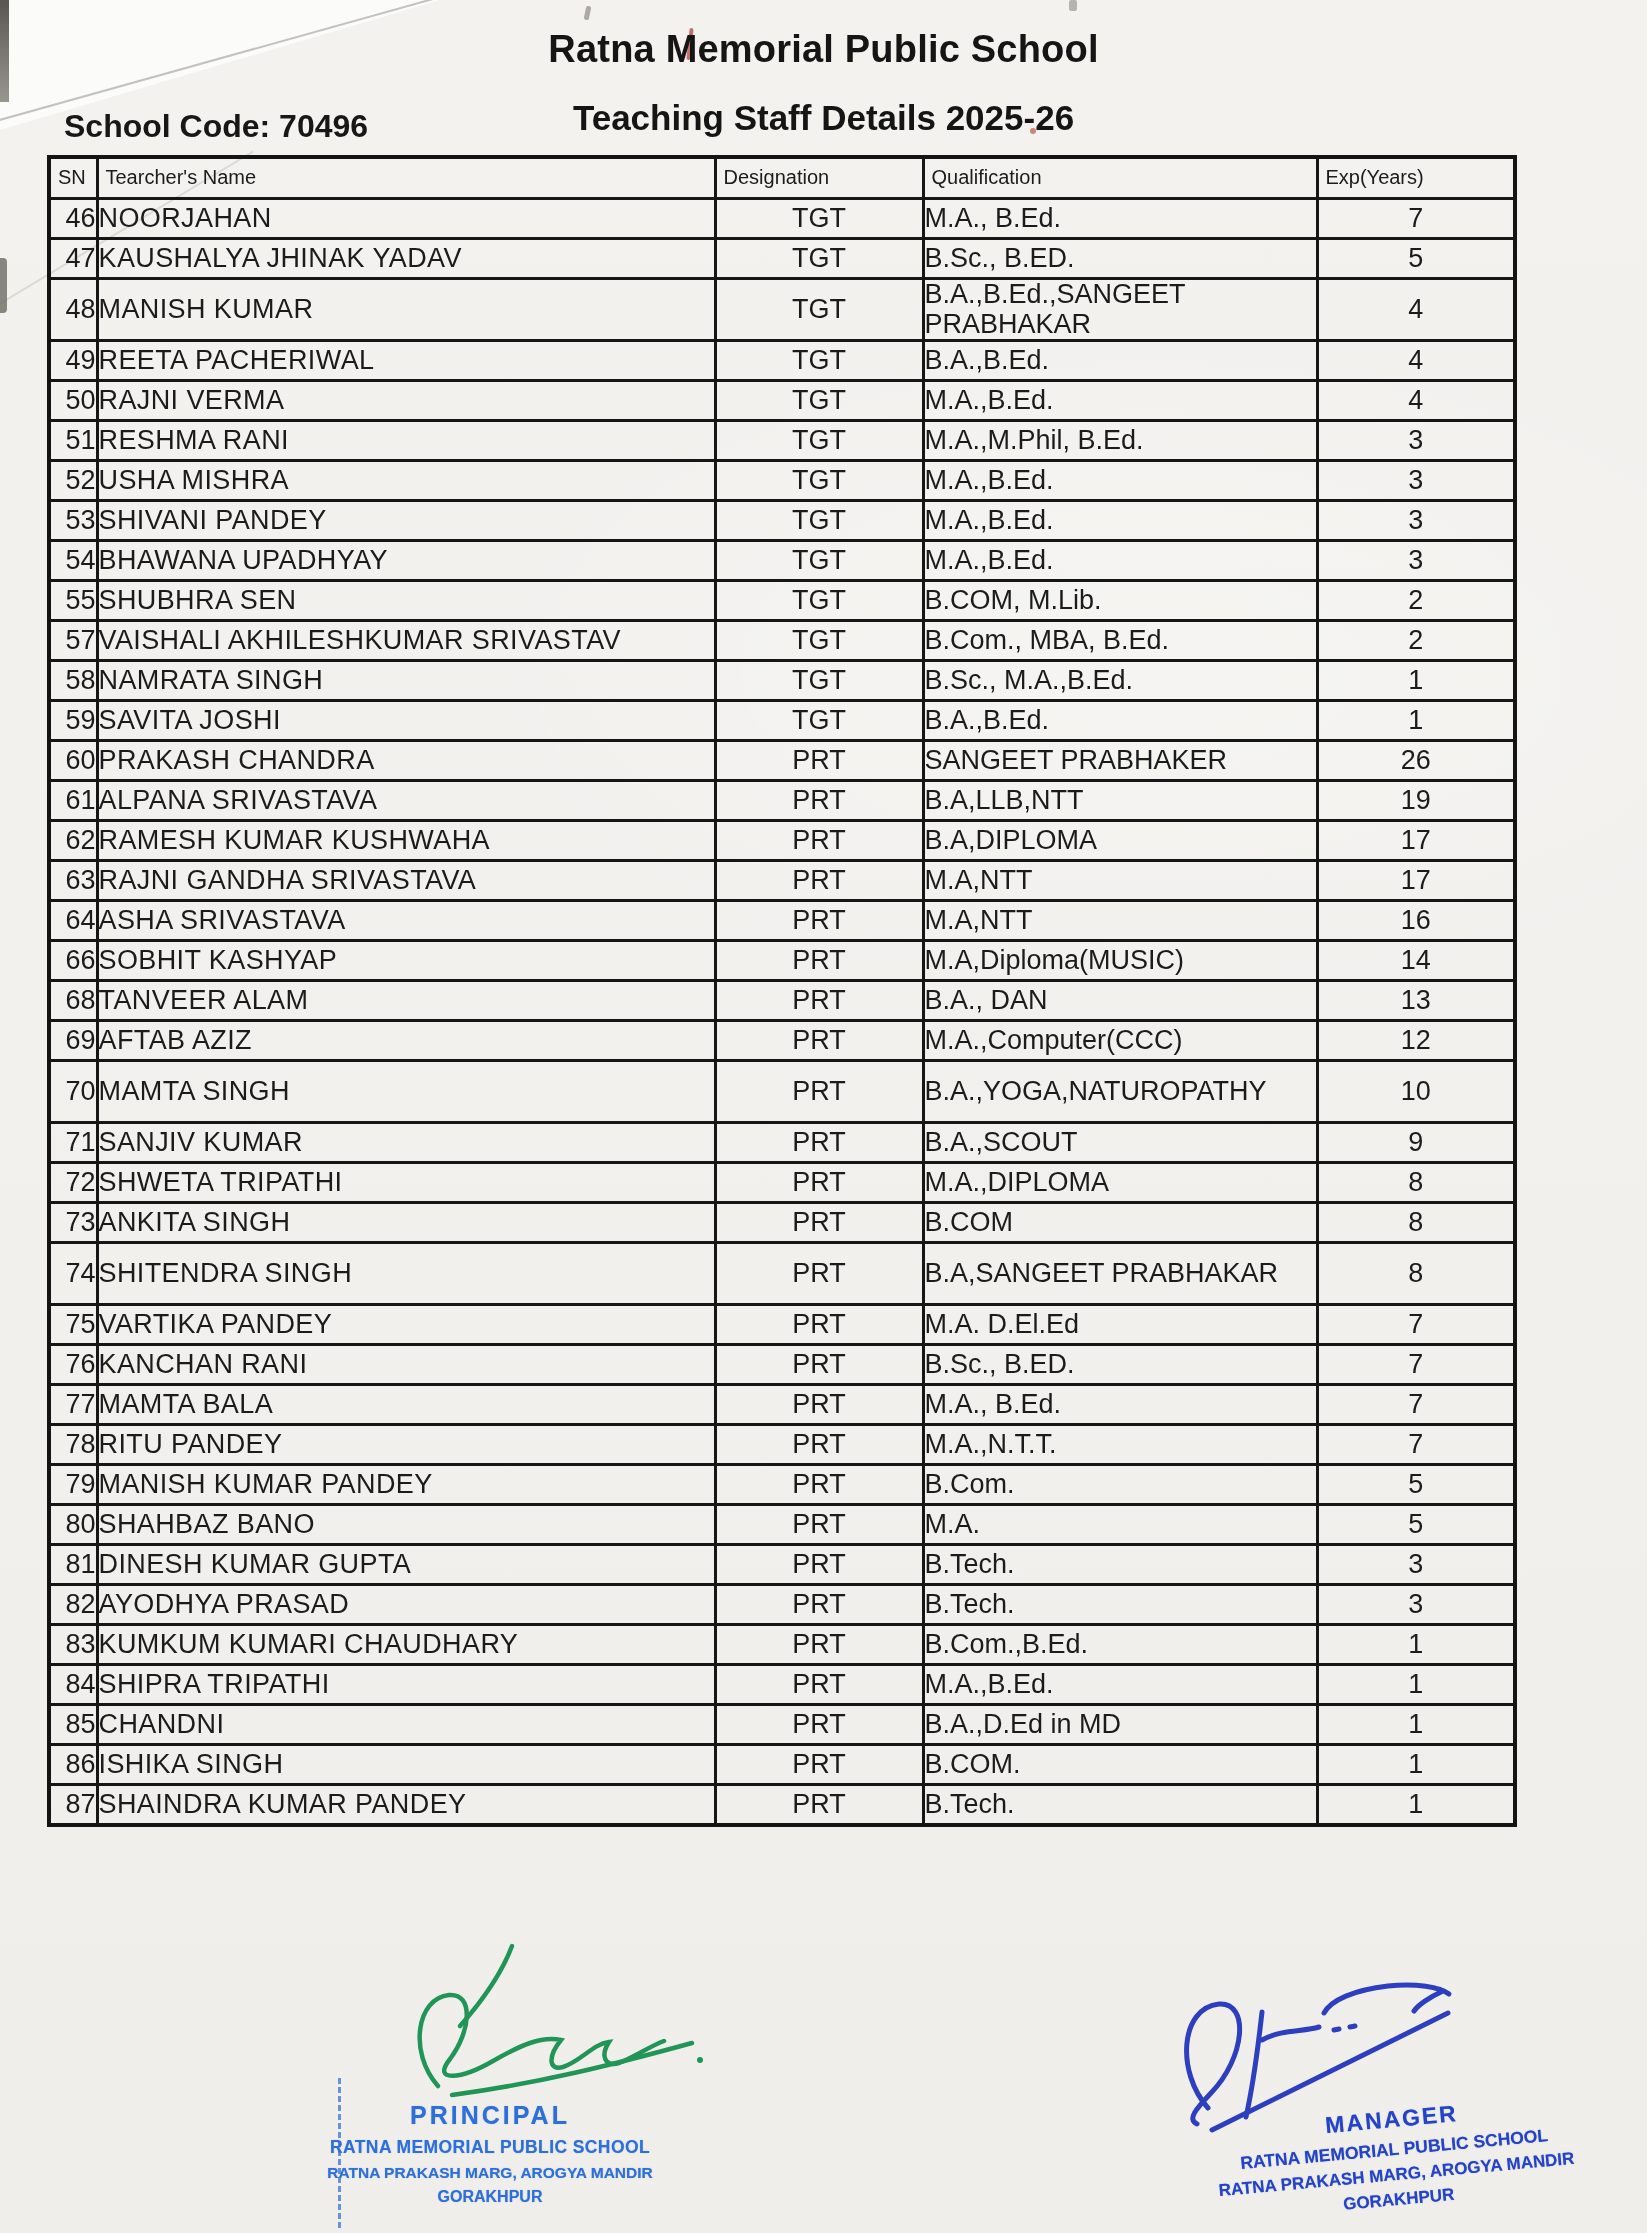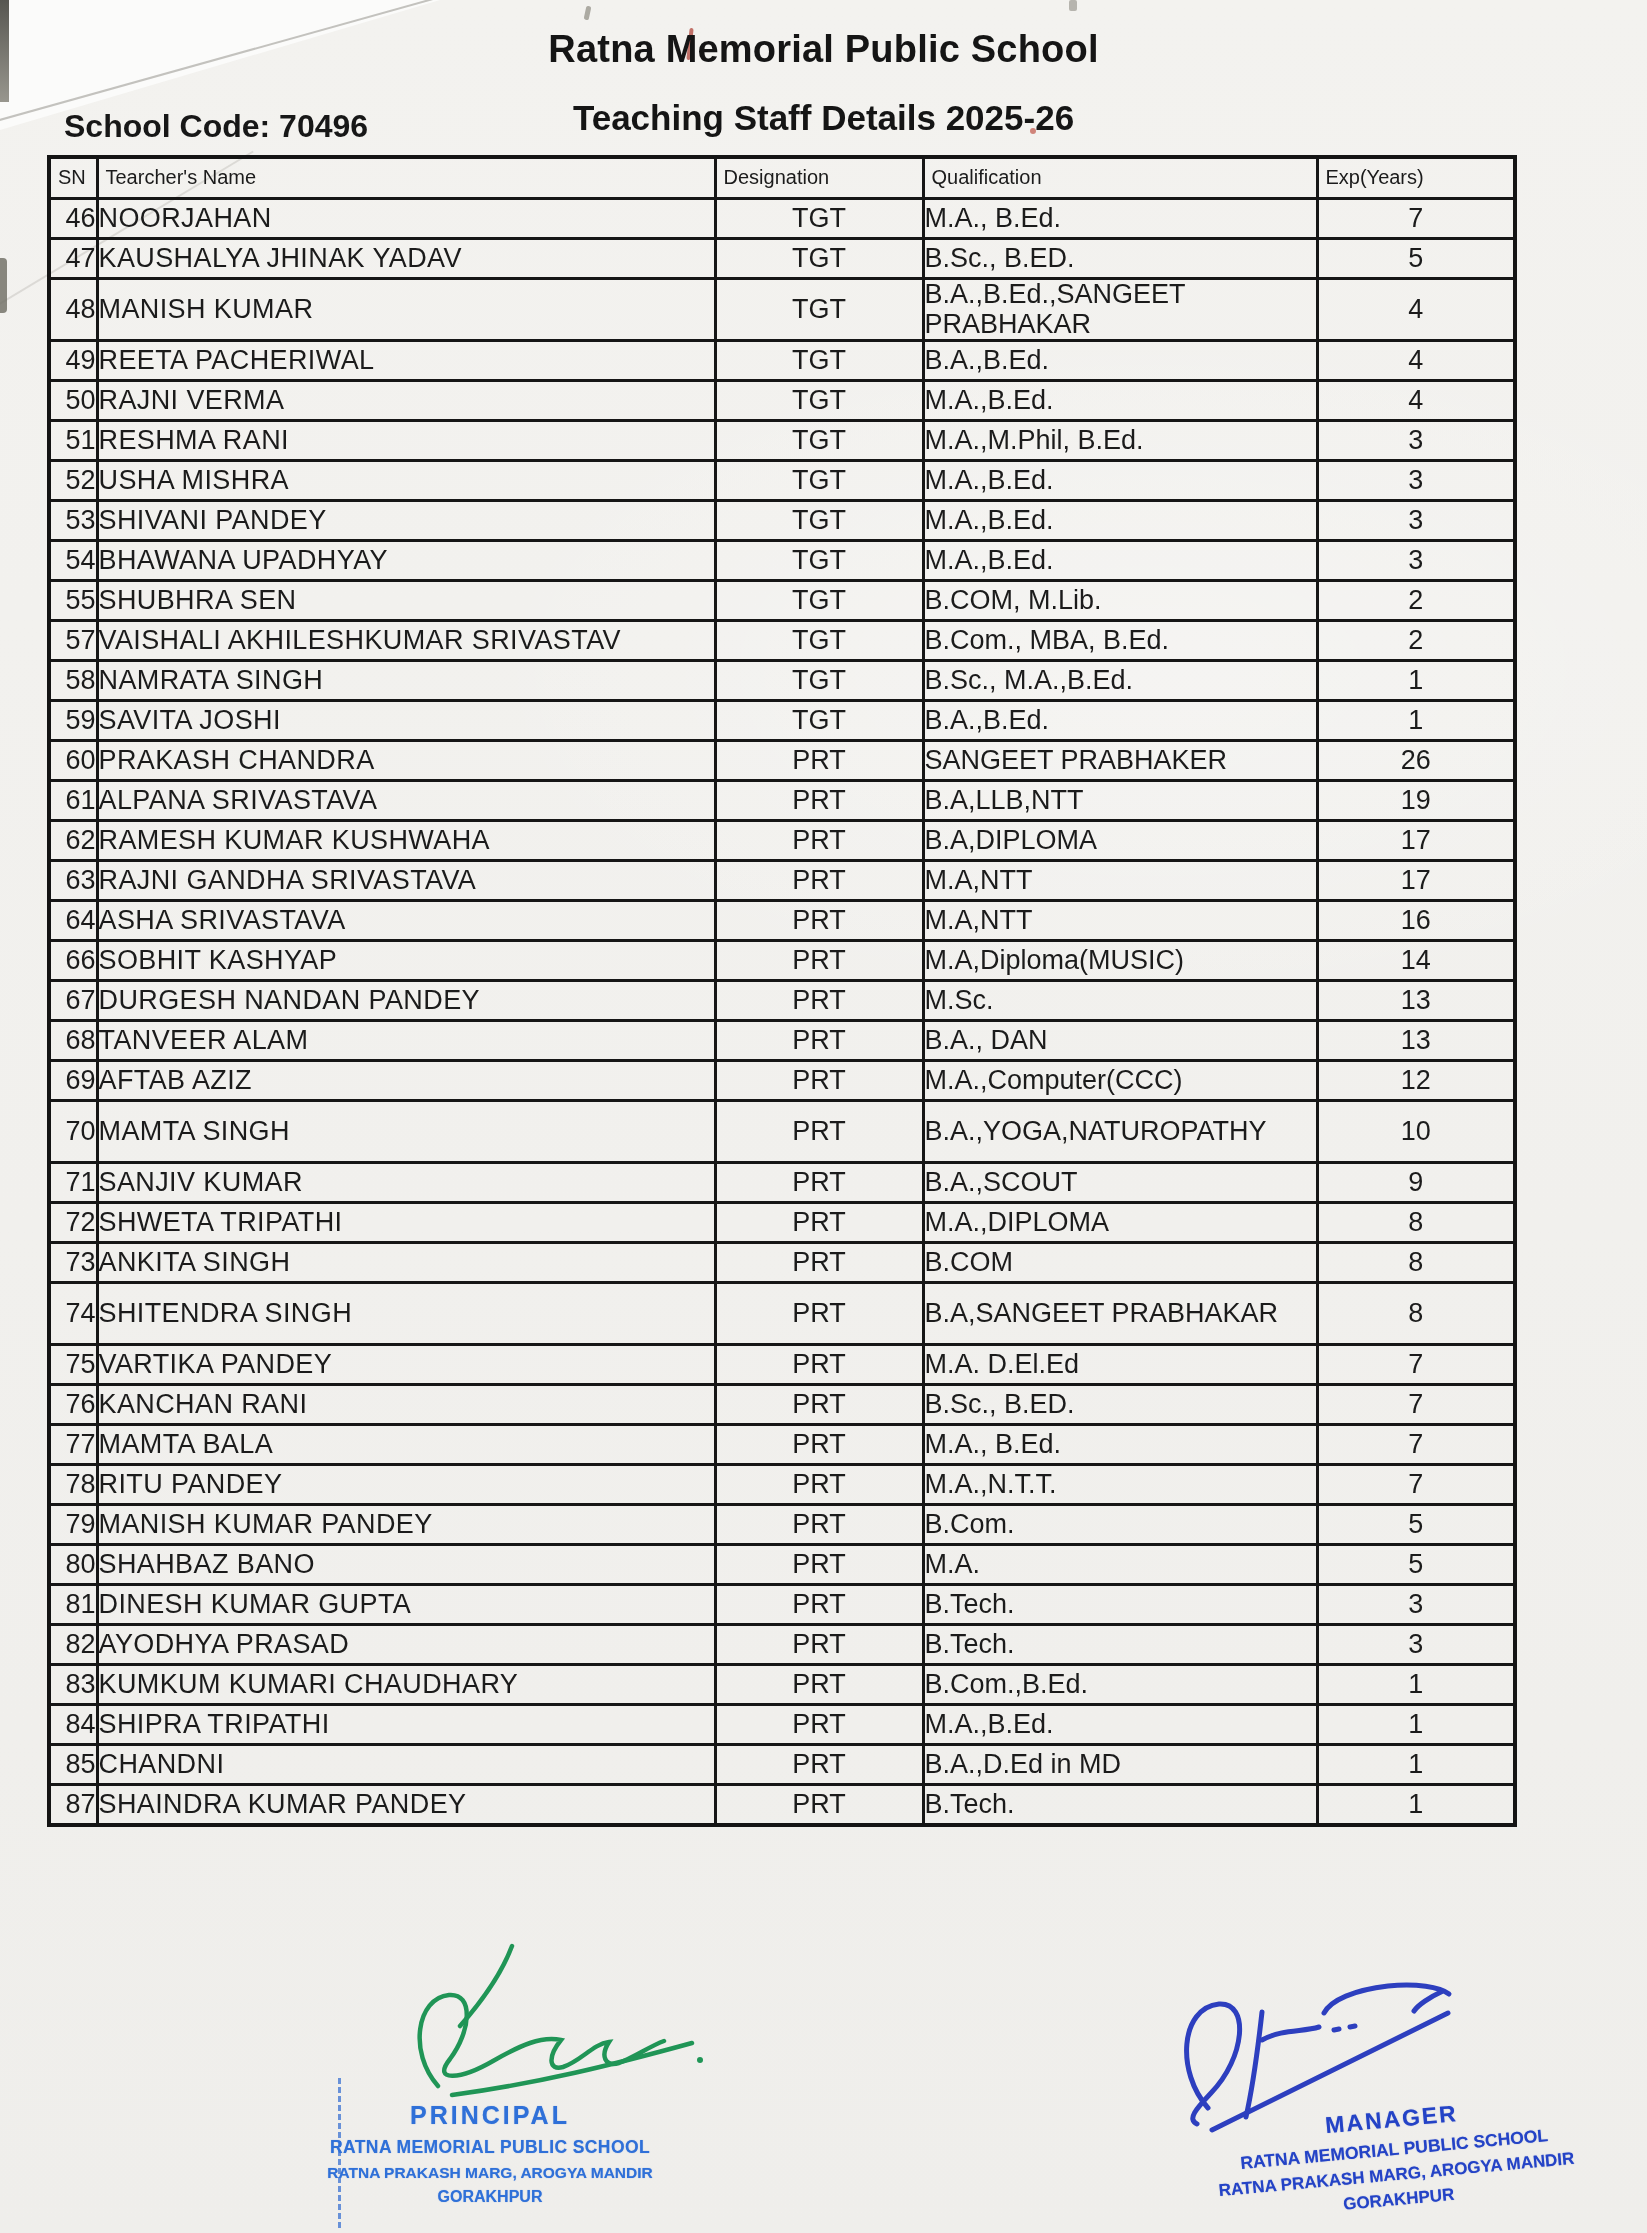--- a/index.html
+++ b/index.html
@@ -239,27 +239,20 @@
           <td class="c4">16</td>
         </tr>
         <tr class="r">
           <td class="c0">66</td>
           <td class="c1">SOBHIT KASHYAP</td>
           <td class="c2">PRT</td>
           <td class="c3">M.A,Diploma(MUSIC)</td>
           <td class="c4">14</td>
         </tr>
         <tr class="r">
-          <td class="c0">67</td>
-          <td class="c1">DURGESH NANDAN PANDEY</td>
-          <td class="c2">PRT</td>
-          <td class="c3">M.Sc.</td>
-          <td class="c4">13</td>
-        </tr>
-        <tr class="r">
           <td class="c0">68</td>
           <td class="c1">TANVEER ALAM</td>
           <td class="c2">PRT</td>
           <td class="c3">B.A., DAN</td>
           <td class="c4">13</td>
         </tr>
         <tr class="r">
           <td class="c0">69</td>
           <td class="c1">AFTAB AZIZ</td>
           <td class="c2">PRT</td>
@@ -369,20 +362,27 @@
           <td class="c1">SHIPRA TRIPATHI</td>
           <td class="c2">PRT</td>
           <td class="c3">M.A.,B.Ed.</td>
           <td class="c4">1</td>
         </tr>
         <tr class="r">
           <td class="c0">85</td>
           <td class="c1">CHANDNI</td>
           <td class="c2">PRT</td>
           <td class="c3">B.A.,D.Ed in MD</td>
+          <td class="c4">1</td>
+        </tr>
+        <tr class="r">
+          <td class="c0">86</td>
+          <td class="c1">ISHIKA SINGH</td>
+          <td class="c2">PRT</td>
+          <td class="c3">B.COM.</td>
           <td class="c4">1</td>
         </tr>
         <tr class="r">
           <td class="c0">87</td>
           <td class="c1">SHAINDRA KUMAR PANDEY</td>
           <td class="c2">PRT</td>
           <td class="c3">B.Tech.</td>
           <td class="c4">1</td>
         </tr>
       </tbody>

